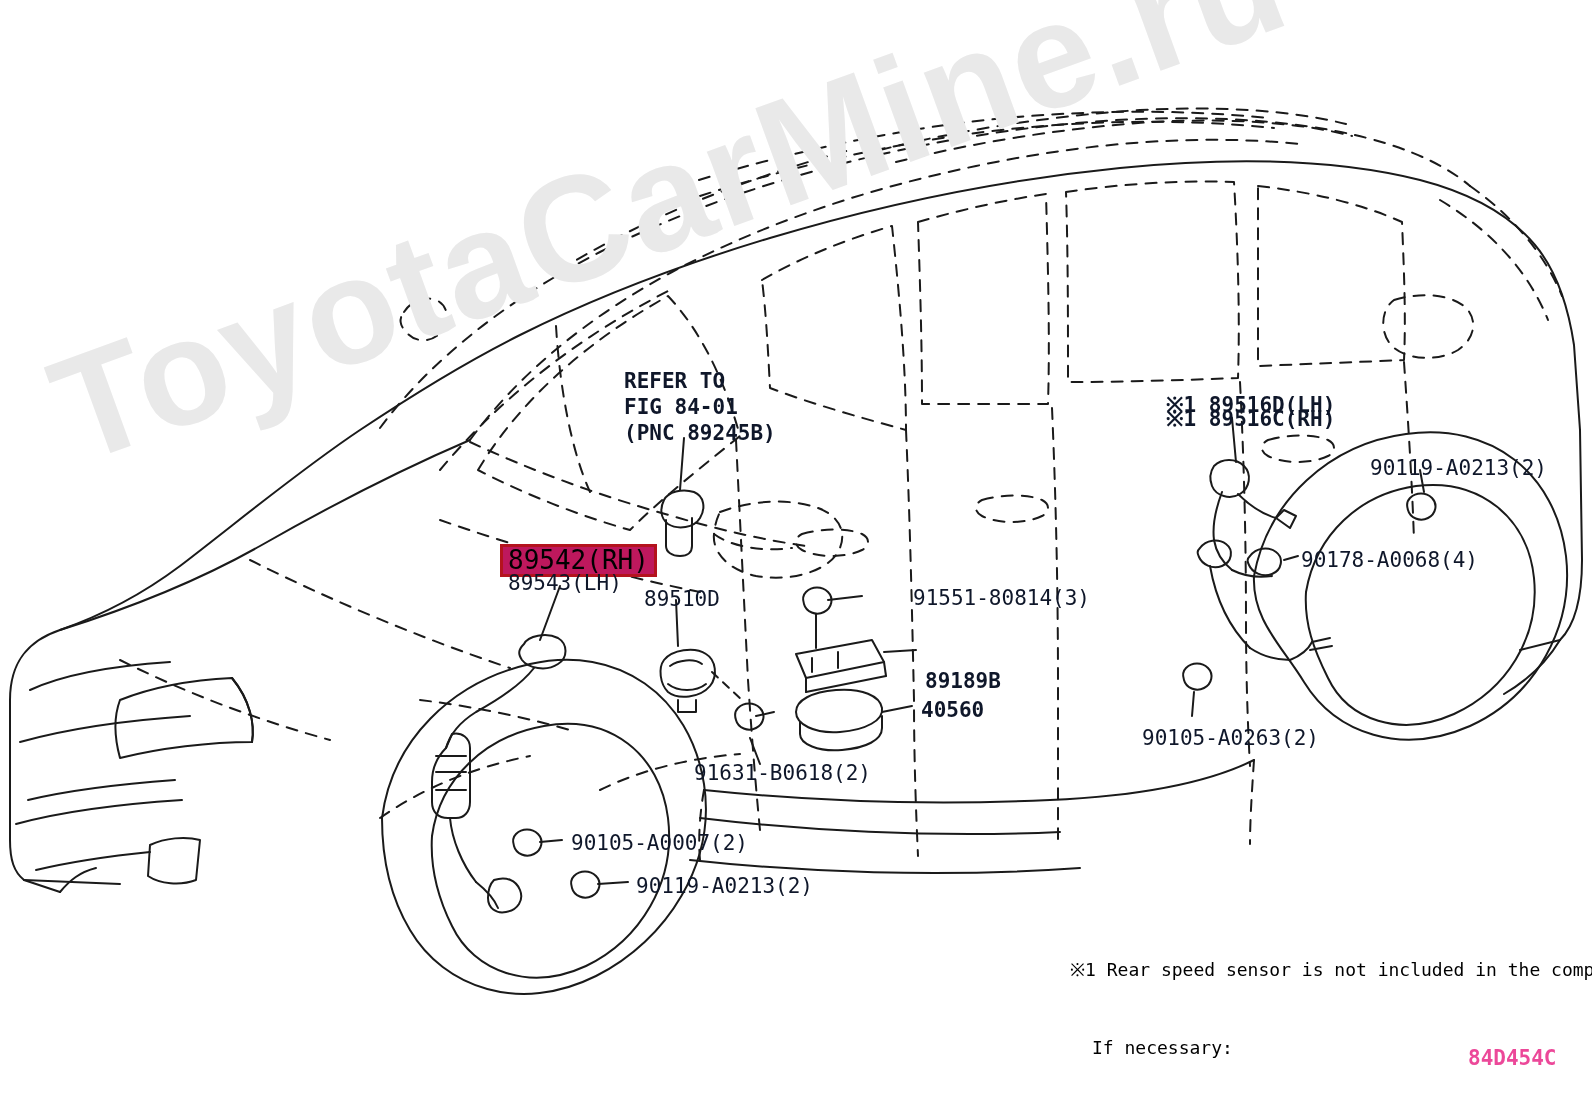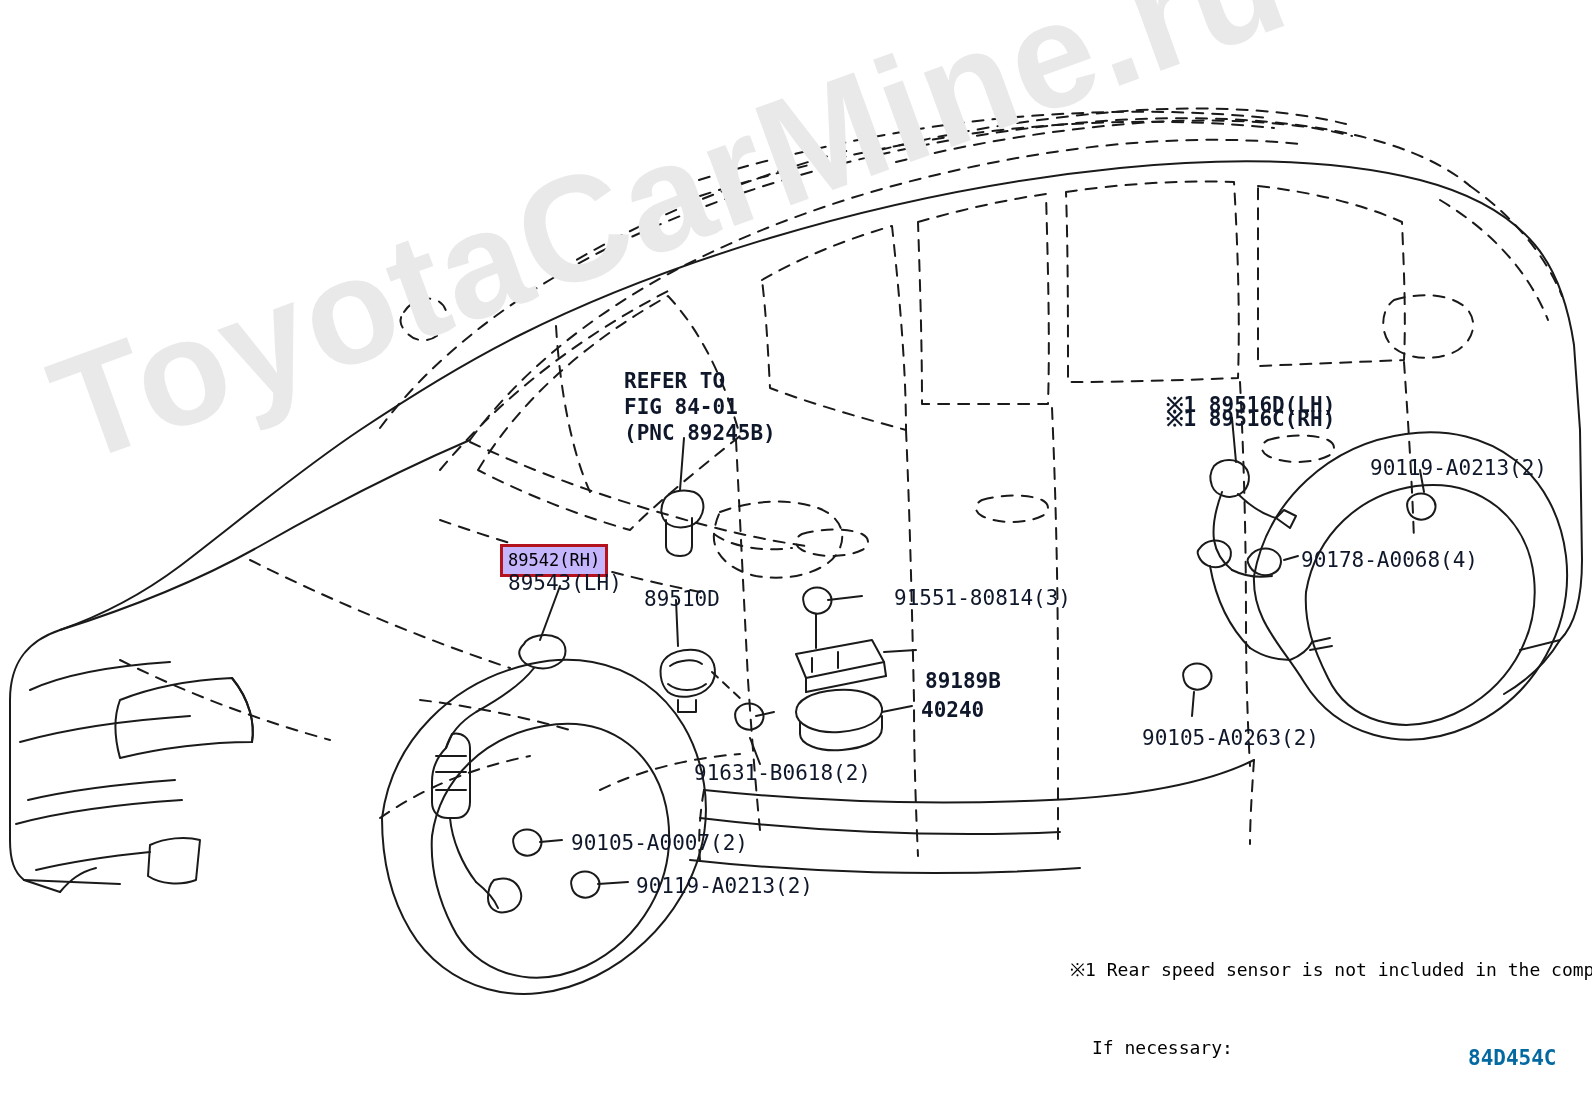--- a/index.html
+++ b/index.html
@@ -46,44 +46,44 @@
     font-size: 21px;
     color: #0f172a;
     white-space: pre;
     line-height: 26px;
     z-index: 3;
   }
   .lbl.bold { font-weight: 700; }
   .highlight {
     position: absolute;
     border: 3px solid #b4131e;
-    background: #c4b5fd;
+    background: #be185d;
     z-index: 3;
     padding: 1px 5px 2px 5px;
     font-family: "DejaVu Sans Mono", monospace;
-    font-size: 17px;
+    font-size: 26px;
     color: #000000;
     white-space: pre;
     line-height: 24px;
   }
   .note {
     position: absolute;
     font-family: "DejaVu Sans Mono", monospace;
     font-size: 18px;
     line-height: 26px;
     color: #000000;
     white-space: pre;
     z-index: 3;
   }
   .fignum {
     position: absolute;
     font-family: "DejaVu Sans Mono", monospace;
     font-size: 21px;
     font-weight: 700;
-    color: #0369a1;
+    color: #ec4899;
     z-index: 3;
   }
 </style>
 </head>
 <body>
 
 <div id="page">
 
   <div class="wm">ToyotaCarMine.ru</div>
 
@@ -292,25 +292,25 @@
   <div class="lbl bold" style="left:624px; top:368px;">REFER TO
 FIG 84-01
 (PNC 89245B)</div>
 
   <div class="highlight" style="left:500px; top:544px;">89542(RH)</div>
 
   <div class="lbl" style="left:508px; top:570px;text-align:right;">89543(LH)</div>
 
   <div class="lbl" style="left:644px; top:586px;">89510D</div>
 
-  <div class="lbl" style="left:894px; top:585px;">91551-80814(3)</div>
+  <div class="lbl" style="left:913px; top:585px;">91551-80814(3)</div>
 
   <div class="lbl bold" style="left:925px; top:668px;">89189B</div>
 
-  <div class="lbl bold" style="left:921px; top:697px;">40240</div>
+  <div class="lbl bold" style="left:921px; top:697px;">40560</div>
 
   <div class="lbl" style="left:694px; top:760px;">91631-B0618(2)</div>
 
   <div class="lbl" style="left:571px; top:830px;">90105-A0007(2)</div>
 
   <div class="lbl" style="left:636px; top:873px;">90119-A0213(2)</div>
 
   <div class="lbl bold" style="left:1166px; top:365px;margin-top:41px;">※1 89516C(RH)</div>
 
   <div class="lbl bold" style="left:1166px; top:392px;text-align:center;">※1 89516D(LH)</div>

